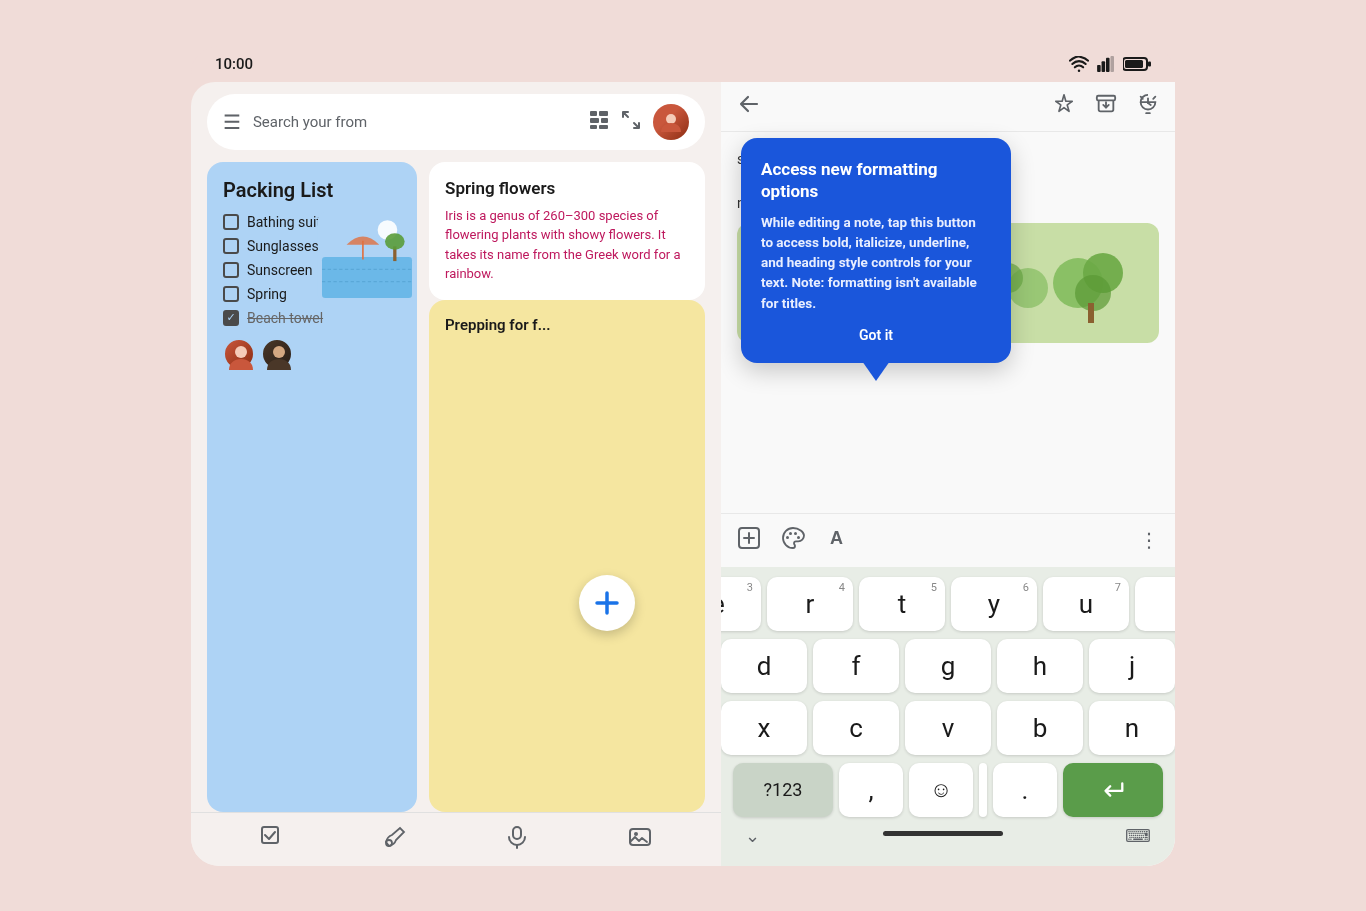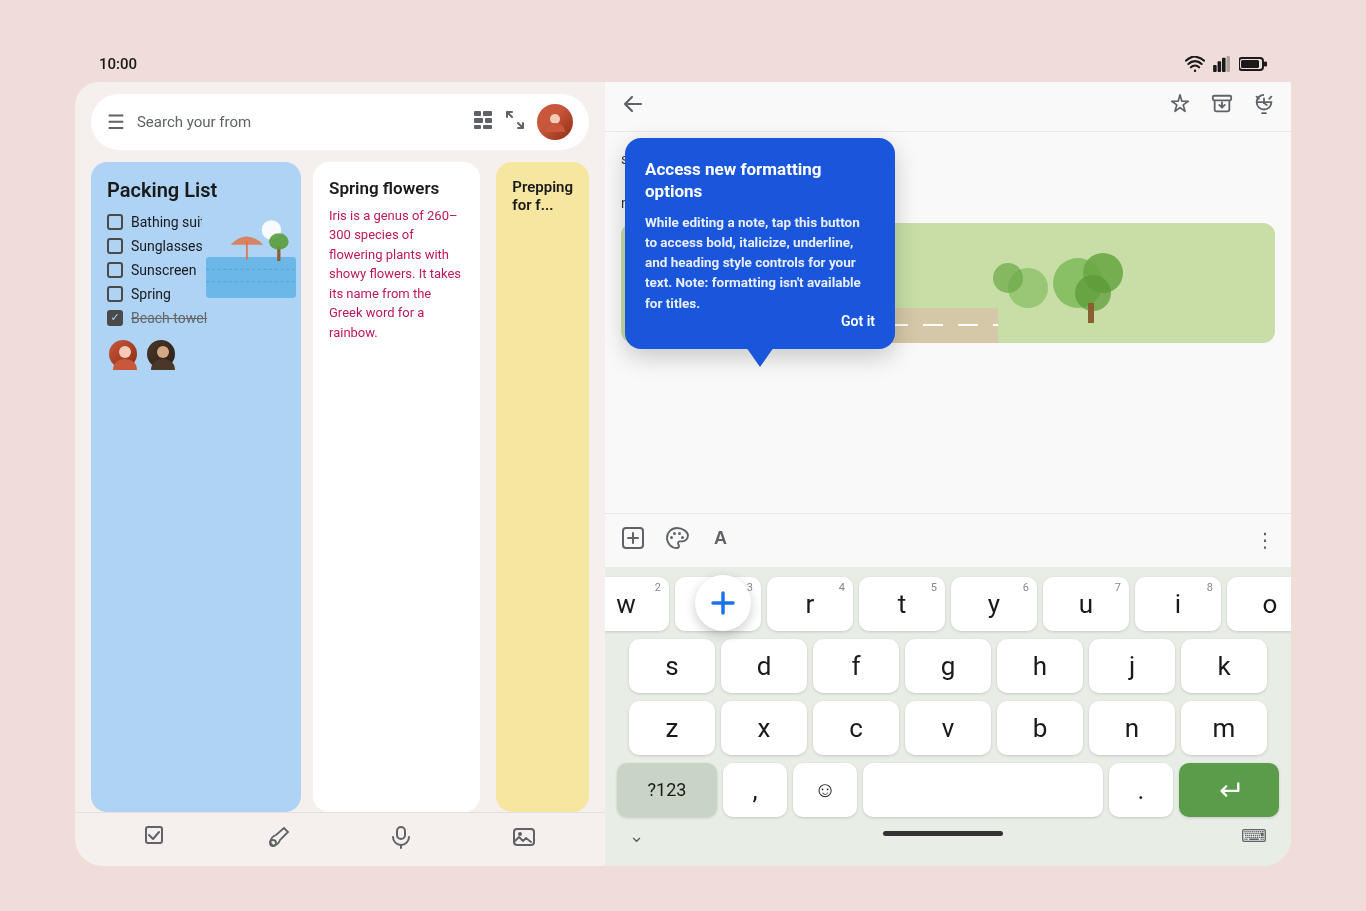--- a/index.html
+++ b/index.html
@@ -7,21 +7,21 @@
       width: 1366px;
       height: 911px;
       background: #f0dcd8;
       display: flex;
       align-items: center;
       justify-content: center;
       font-family: 'Roboto', Arial, sans-serif;
       overflow: hidden;
     }
     .tablet-frame {
-      width: 1216px;
+      width: 984px;
       height: 820px;
       background: #f0dcd8;
       border-radius: 28px;
       overflow: hidden;
       position: relative;
       display: flex;
       flex-direction: column;
     }
     
     .status-bar {
@@ -161,22 +161,22 @@
     }
     .card-avatar-1 {
       background: linear-gradient(135deg, #c9573c, #8b2c12);
     }
     .card-avatar-2 {
       background: linear-gradient(135deg, #4a3728, #2a1f18);
     }
     
     .notes-right-col {
       display: flex;
-      flex-direction: row;
-      gap: 16px;
+      flex-direction: column;
+      gap: 0;
       flex: 1;
       border-radius: 9px;
     }
     
     .spring-card {
       background: #fff;
       border-radius: 16px;
       padding: 16px;
     }
     .spring-card-title {
@@ -312,21 +312,22 @@
       line-height: 1.3;
     }
     .tooltip-body {
       font-size: 13.5px;
       line-height: 1.5;
       color: #e8eeff;
       font-weight: bold;
     }
     .tooltip-got-it {
       display: block;
-      text-align: right;
+      text-align: center;
+      margin-top: 14px;
       font-size: 14px;
       font-weight: 600;
       color: #fff;
       cursor: pointer;
     }
     .tooltip-arrow {
       position: absolute;
       bottom: -18px;
       left: 50%;
       transform: translateX(-50%);

